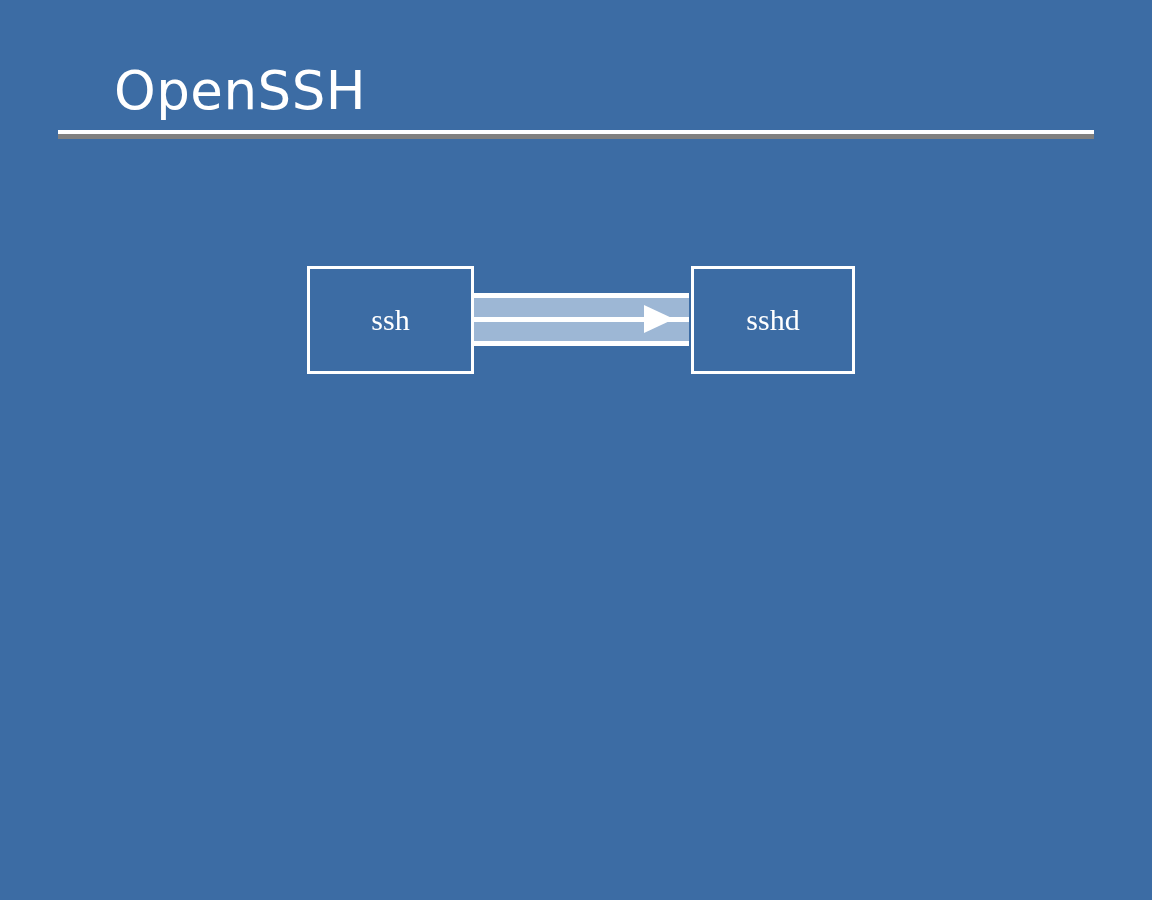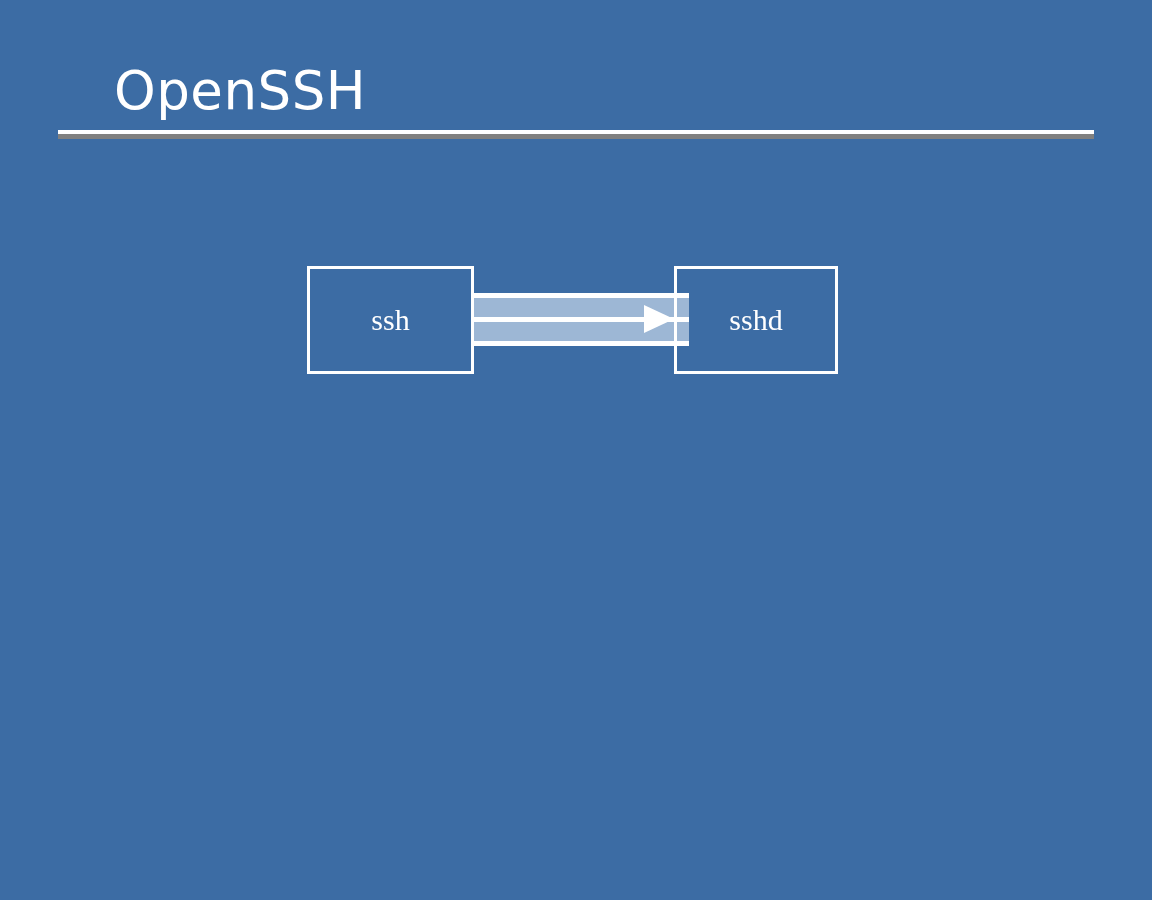--- a/index.html
+++ b/index.html
@@ -91,21 +91,21 @@
     line-height: 1;
   }
 
   #node-ssh {
     left: 307px;
     top: 266px;
     width: 167px;
     height: 108px;
   }
   #node-sshd {
-    left: 674px;
+    left: 691px;
     top: 266px;
     width: 164px;
     height: 108px;
   }
 
   
   #connector {
     position: absolute;
     left: 471px;
     top: 293px;

